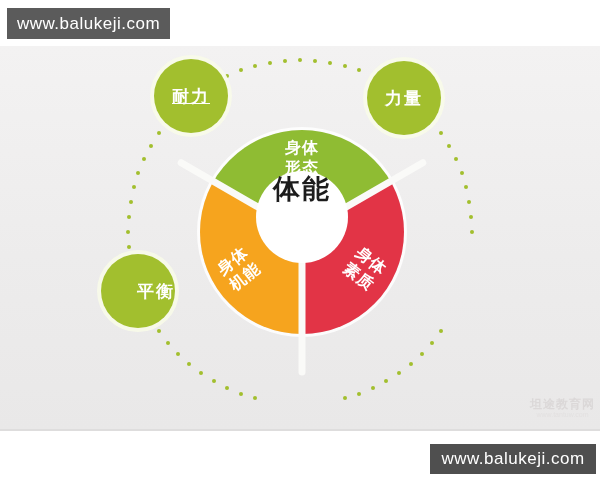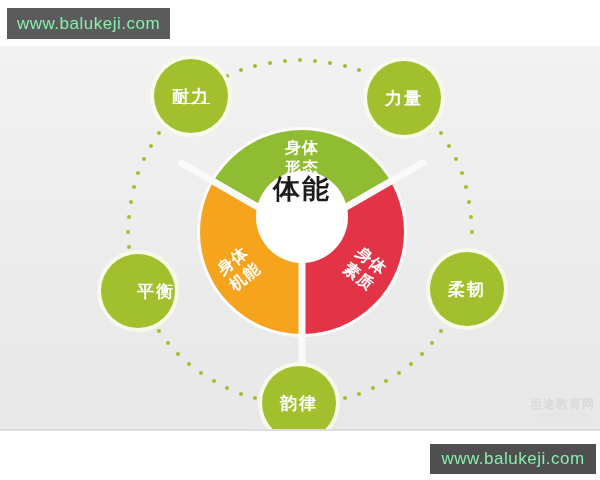--- a/index.html
+++ b/index.html
@@ -3,21 +3,21 @@
 <meta charset="utf-8">
 <style>
   html,body{margin:0;padding:0;}
   body{
     width:600px;height:480px;position:relative;background:#ffffff;
     font-family:"Liberation Sans","DejaVu Sans",sans-serif;
     overflow:hidden;
   }
   
   .wm{
-    position:absolute;color:#86efac;display:flex;align-items:center;justify-content:center;
+    position:absolute;color:#ffffff;display:flex;align-items:center;justify-content:center;
     font-size:17px;letter-spacing:0.5px;z-index:50;
   }
   .wm-top{left:7px;top:8px;width:163px;height:31px;background:#5b5b5b;}
   .wm-bottom{left:430px;top:444px;width:166px;height:30px;background:#4f4f4f;}
 
   
   .stage{
     position:absolute;left:0;top:46px;width:600px;height:383px;
     background:linear-gradient(180deg,#f3f2f2 0%,#edecec 55%,#e9e8e8 100%);
     border-bottom:2px solid #dedddd;
@@ -136,26 +136,20 @@
 
   <div class="sat sat-naili" style="background: rgb(162, 191, 46);">
     <span>耐力</span>
   </div>
   <div class="sat sat-liliang" style="background: rgb(162, 191, 46);">
     <span>力量</span>
   </div>
   <div class="sat sat-pingheng" style="background: rgb(162, 191, 46); justify-content: flex-end;">
     <span>平衡</span>
   </div>
-  <div class="sat sat-rouren" style="background: rgb(162, 191, 46);">
-    <span>柔韧</span>
-  </div>
-  <div class="sat sat-yunlv" style="background: rgb(162, 191, 46);">
-    <span>韵律</span>
-  </div>
 
   <div class="donut" id="donut" style="background: conic-gradient(rgb(143, 188, 51) 0deg, rgb(143, 188, 51) 60deg, rgb(226, 52, 70) 60deg, rgb(226, 52, 70) 180deg, rgb(246, 164, 30) 180deg, rgb(246, 164, 30) 300deg, rgb(143, 188, 51) 300deg, rgb(143, 188, 51) 360deg);"></div>
   <div class="ray ray-upleft"></div>
   <div class="ray ray-upright"></div>
   <div class="ray ray-down"></div>
 
   <div class="seg-label seg-top">
     <div>身体</div>
     <div>形态</div>
   </div>

